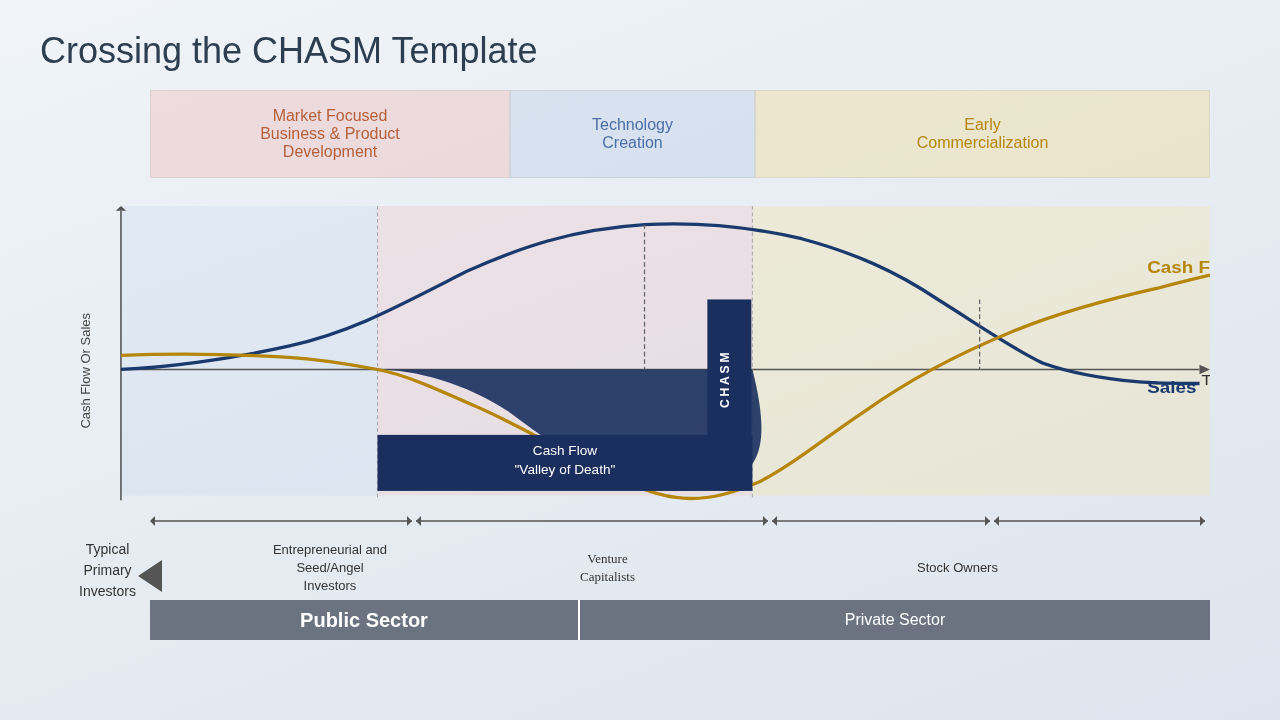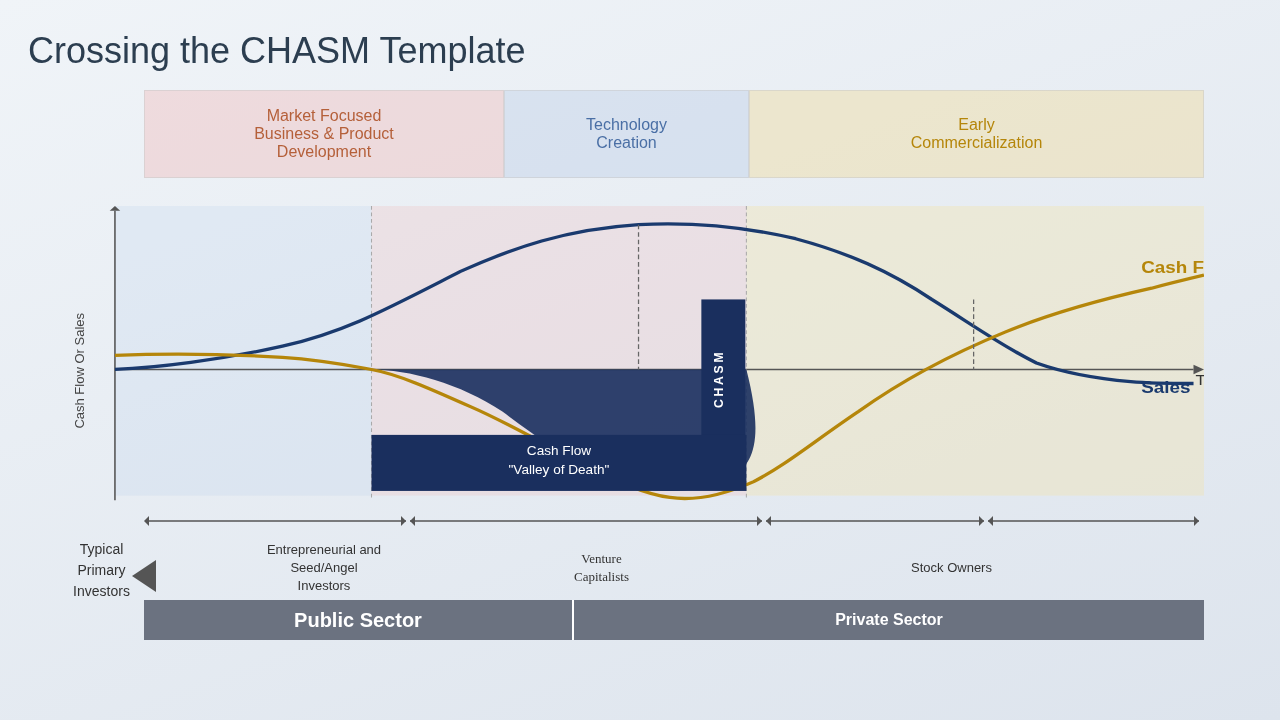--- a/index.html
+++ b/index.html
@@ -8,21 +8,21 @@
       height: 720px;
       background: linear-gradient(135deg, #e8edf2 0%, #d0d8e4 100%);
       font-family: 'Segoe UI', Arial, sans-serif;
       overflow: hidden;
     }
     .slide {
       width: 1280px;
       height: 720px;
       background: linear-gradient(160deg, #f0f4f8 0%, #dde4ed 100%);
       position: relative;
-      padding: 30px 40px 20px 28px;
+      padding: 30px 40px 20px 40px;
     }
     .title {
       font-size: 36px;
       font-weight: 300;
       color: #2c3e50;
       margin-bottom: 18px;
     }
     .chart-container {
       position: relative;
       width: 1140px;
@@ -224,19 +224,19 @@
         <span style="white-space:pre-line">Stock Owners</span>
       </div>
     </div>
 
     <div style="position:absolute; bottom:40px; left:80px; right:0; height:40px; display:flex;">
       <div style="width:430px; background:#6b7280; display:flex; align-items:center; justify-content:center;
                   color:white; font-size:20px; font-weight:600; border-right:2px solid white;">
         <span>Public Sector</span>
       </div>
       <div style="flex:1; background:#6b7280; display:flex; align-items:center; justify-content:center;
-                  color:white; font-size:16px; font-weight:700;">
+                  color:white; font-size:16px; font-weight:400;">
         <span>Private Sector</span>
       </div>
     </div>
 
   </div>
 </div>
 
 </body></html>

